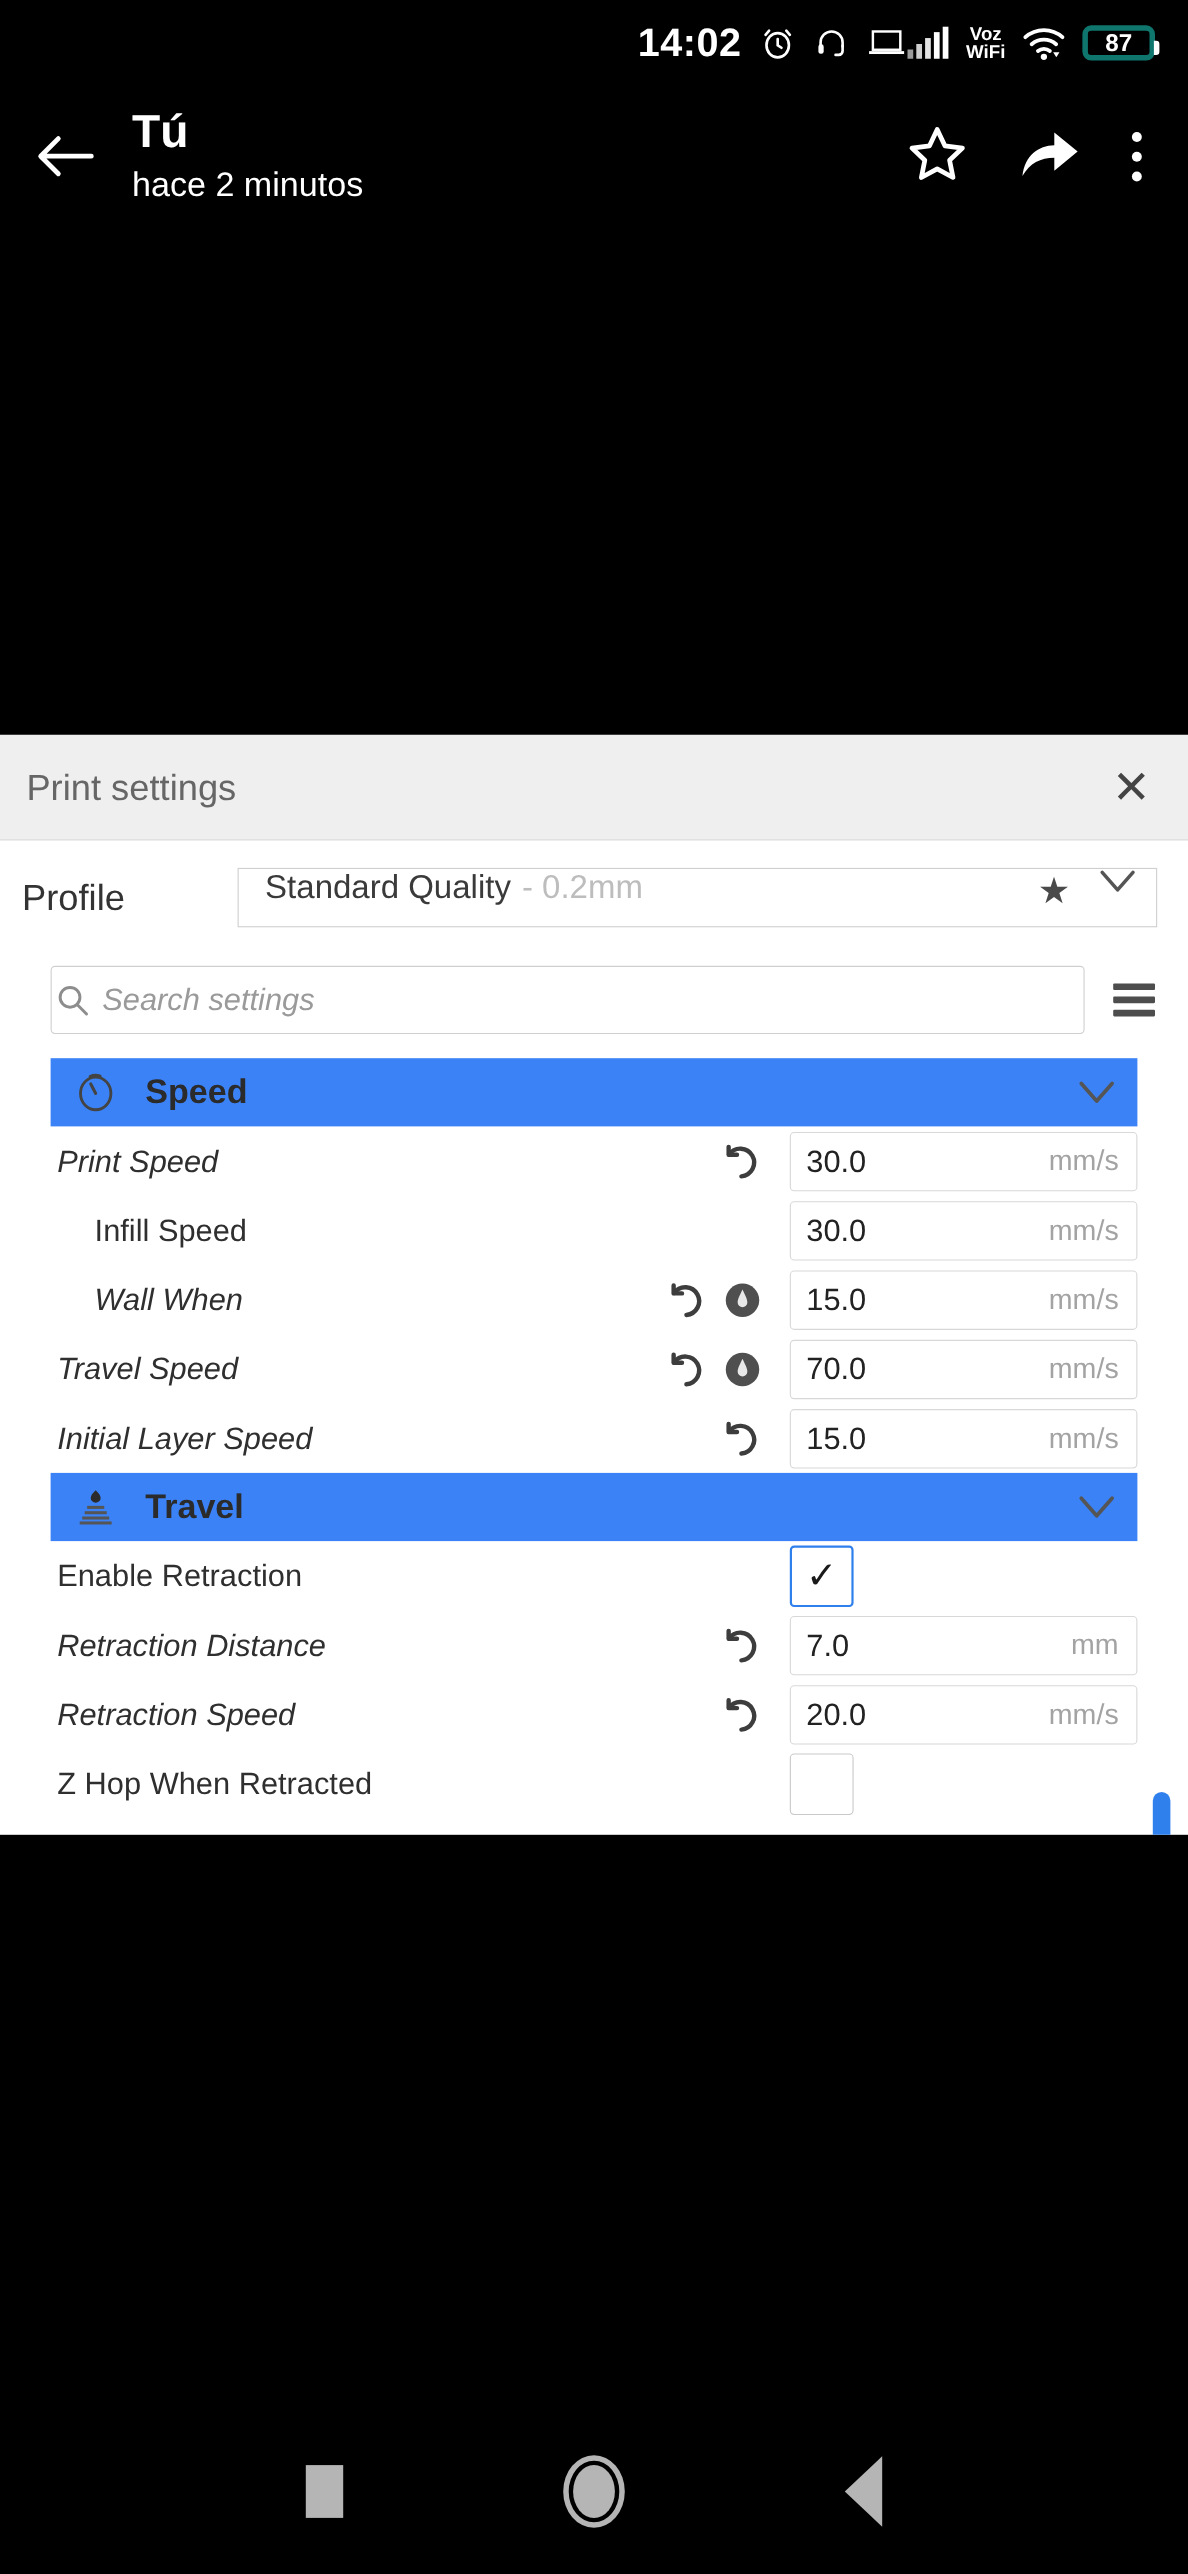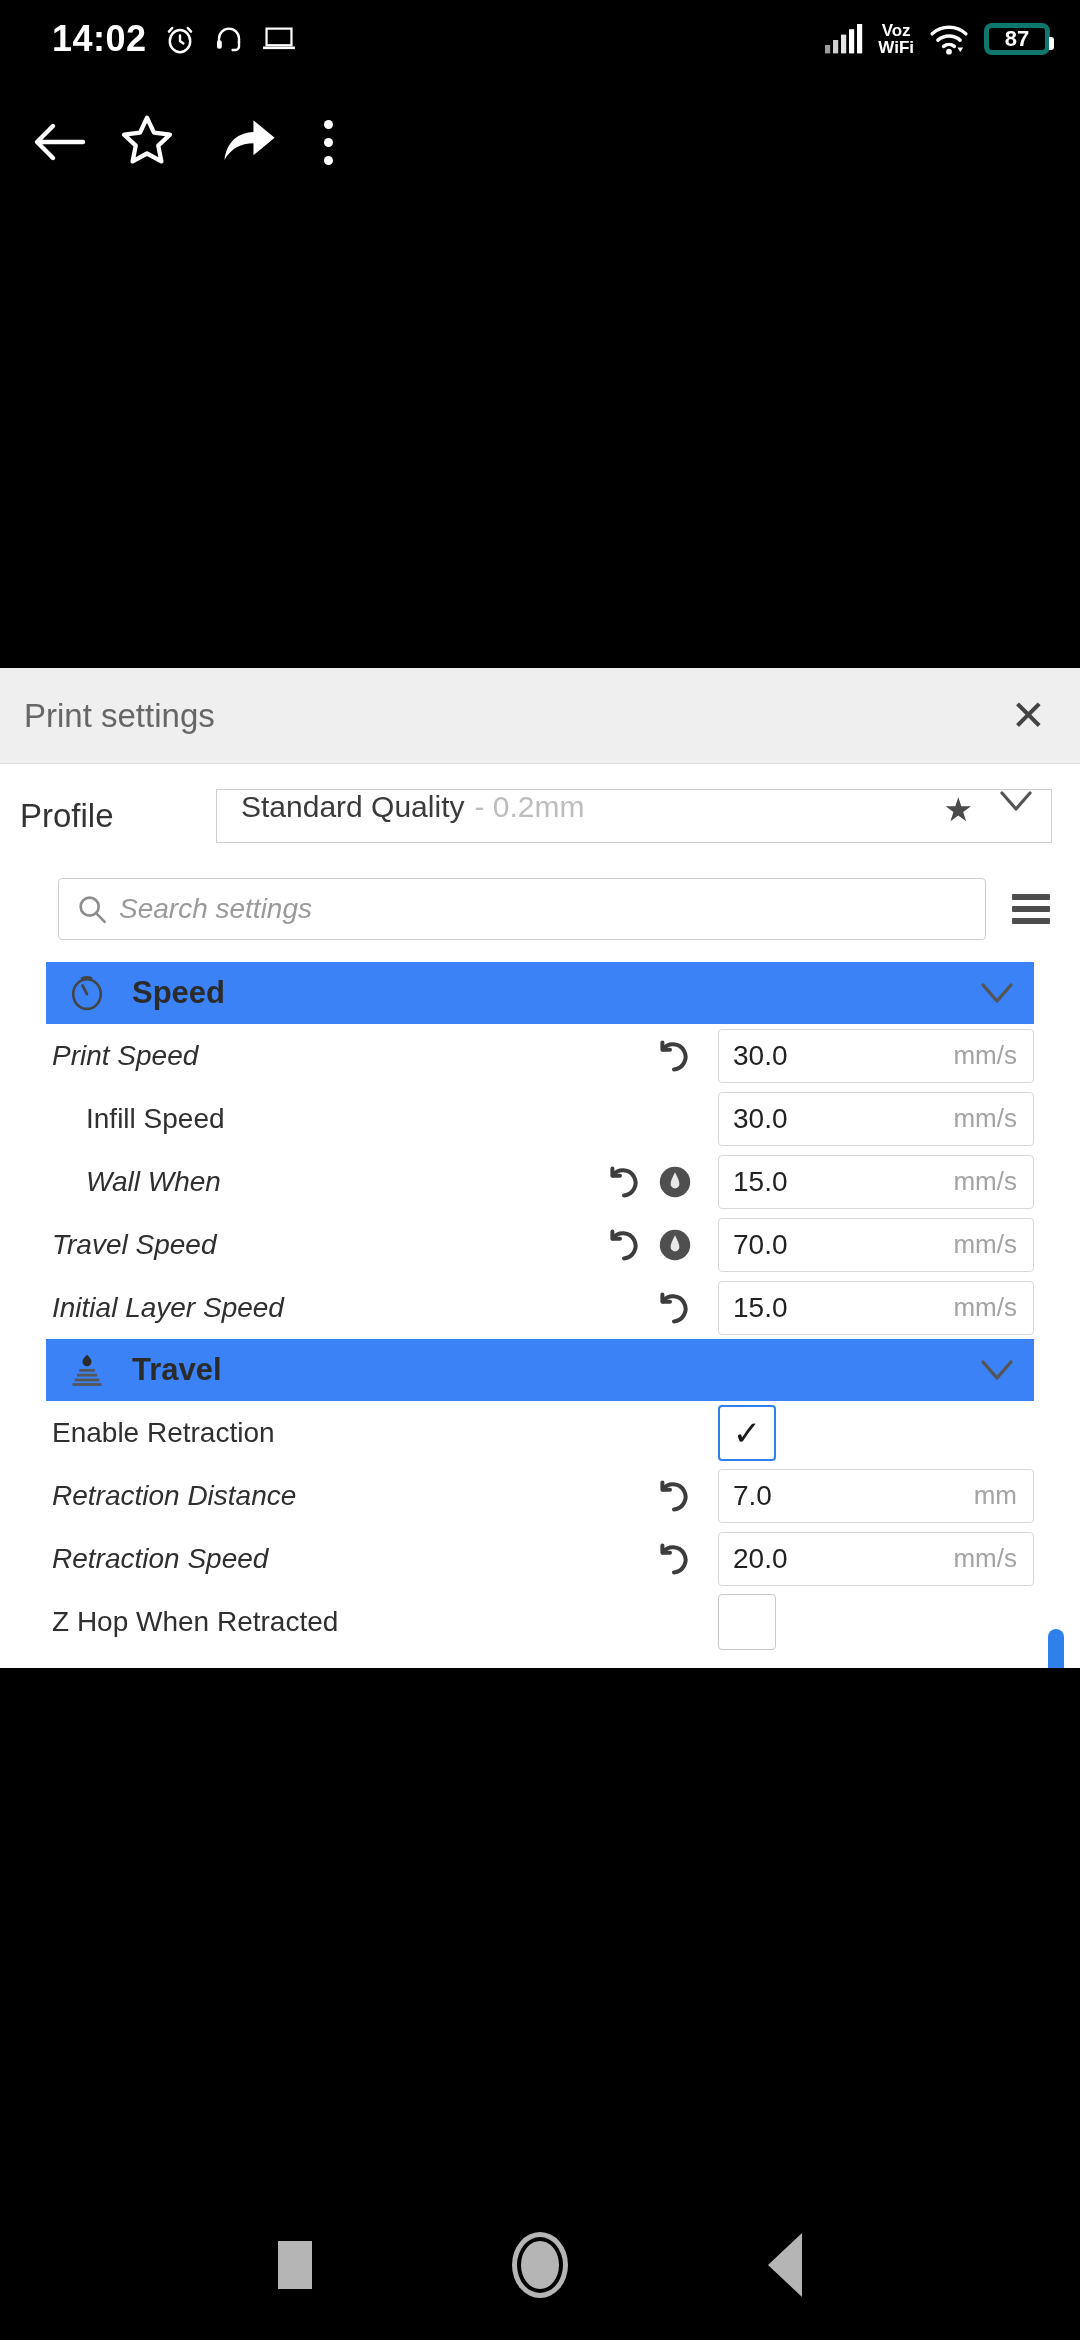--- a/index.html
+++ b/index.html
@@ -7,21 +7,21 @@
     width:1080px; height:2340px;
     background:#000;
     font-family:"Liberation Sans", sans-serif;
     overflow:hidden;
   }
   .screen { position:relative; width:1080px; height:2340px; background:#000; }
 
   
   .statusbar {
     position:absolute; top:0; left:0; width:1080px; height:78px;
-    display:flex; align-items:center; justify-content:space-between;
+    display:flex; align-items:center; justify-content:flex-end;
     padding:0 30px 0 52px; color:#fff;
   }
   .sb-left { display:flex; align-items:center; gap:16px; }
   .sb-clock { font-size:36px; font-weight:bold; letter-spacing:.5px; }
   .sb-right { display:flex; align-items:center; gap:14px; }
   .voz { font-size:17px; line-height:17px; font-weight:bold; text-align:center; }
   .batt {
     width:66px; height:32px; border:5px solid #0f766e; border-radius:8px;
     position:relative; display:flex; align-items:center; justify-content:center;
   }
@@ -67,21 +67,21 @@
     display:flex; align-items:flex-start; padding:0 18px 0 24px;
   }
   .profile-name { font-size:30px; color:#3a3a3a; }
   .profile-sub { font-size:30px; color:#bdbdbd; margin-left:10px; }
   .profile-box .sp { flex:1; }
   .profile-star { font-size:33px; color:#4a4a4a; margin-right:26px; }
 
   .search-row { display:flex; align-items:center; padding:0 30px 0 46px; gap:26px; height:82px; }
   .search-box {
     flex:1; height:62px; border:1px solid #cfcfcf; border-radius:4px;
-    display:flex; align-items:center; gap:12px; padding:0 18px;margin-left:12px;
+    display:flex; align-items:center; gap:12px; padding:0 4px;
   }
   .search-ph { font-size:28px; color:#9a9a9a; font-style:italic; }
   .hamb { display:flex; flex-direction:column; gap:6px; width:38px; }
   .hamb i { height:6px; background:#4d4d4d; border-radius:1px; display:block; }
 
   .list { position:relative; margin:12px 46px 0 46px; }
 
   .sec-head {
     height:62px; background:#3b82f6; display:flex; align-items:center;
     padding:0 20px 0 22px; gap:26px;
@@ -167,20 +167,24 @@
         <span>87</span>
       </div>
     </div>
   </div>
 
   <div class="appbar">
     <div class="back">
       <svg width="54" height="46" viewBox="0 0 27 23">
         <path d="M25 11.5H2.5M10 3.5L2 11.5l8 8" fill="none" stroke="#fff" stroke-width="2.2" stroke-linecap="round" stroke-linejoin="round"></path>
       </svg>
+    </div>
+    <div class="titles">
+      <span class="t1">Tú</span>
+      <span class="t2">hace 2 minutos</span>
     </div>
     <div class="acts">
       <span>
         <svg width="54" height="52" viewBox="0 0 24 23">
           <path d="M12 1.6l3.1 6.6 7.1.9-5.2 4.9 1.4 7-6.4-3.5-6.4 3.5 1.4-7L1.8 9.1l7.1-.9z" fill="none" stroke="#fff" stroke-width="1.9" stroke-linejoin="round"></path>
         </svg>
       </span>
       <span>
         <svg width="58" height="50" viewBox="0 0 26 22">
           <path d="M2 20c1-8.5 6.5-12.4 13-12.6V2.2L24.5 10 15 17.8v-5.3C9.4 12.5 5 14.7 2 20z" fill="#fff"></path>

